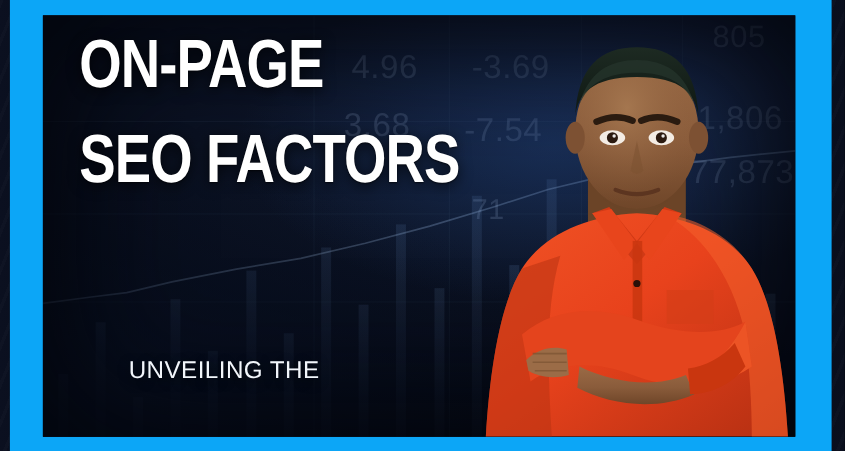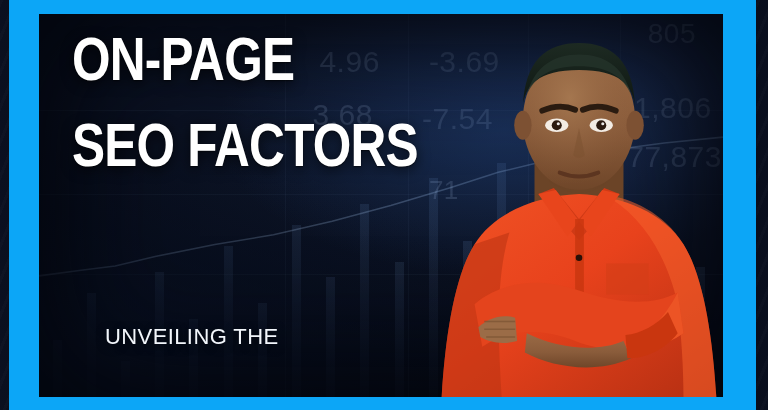--- a/index.html
+++ b/index.html
@@ -100,21 +100,21 @@
     transform:scaleX(.80);
     transform-origin:left center;
     text-shadow:0 3px 14px rgba(0,0,0,.70), 0 1px 2px rgba(0,0,0,.6);
     white-space:nowrap;
   }
   .headline .line.l2{margin-top:28px;}
 
   
   .subtitle{
     position:absolute;
-    left:66px;bottom:46px;
+    left:78px;bottom:46px;
     z-index:6;
     color:#f2f6fb;
     font-family:"Liberation Sans",sans-serif;
     font-weight:400;
     font-size:22px;
     line-height:1.22;
     letter-spacing:.4px;
     max-width:230px;
     text-shadow:0 2px 10px rgba(0,0,0,.65);
   }

